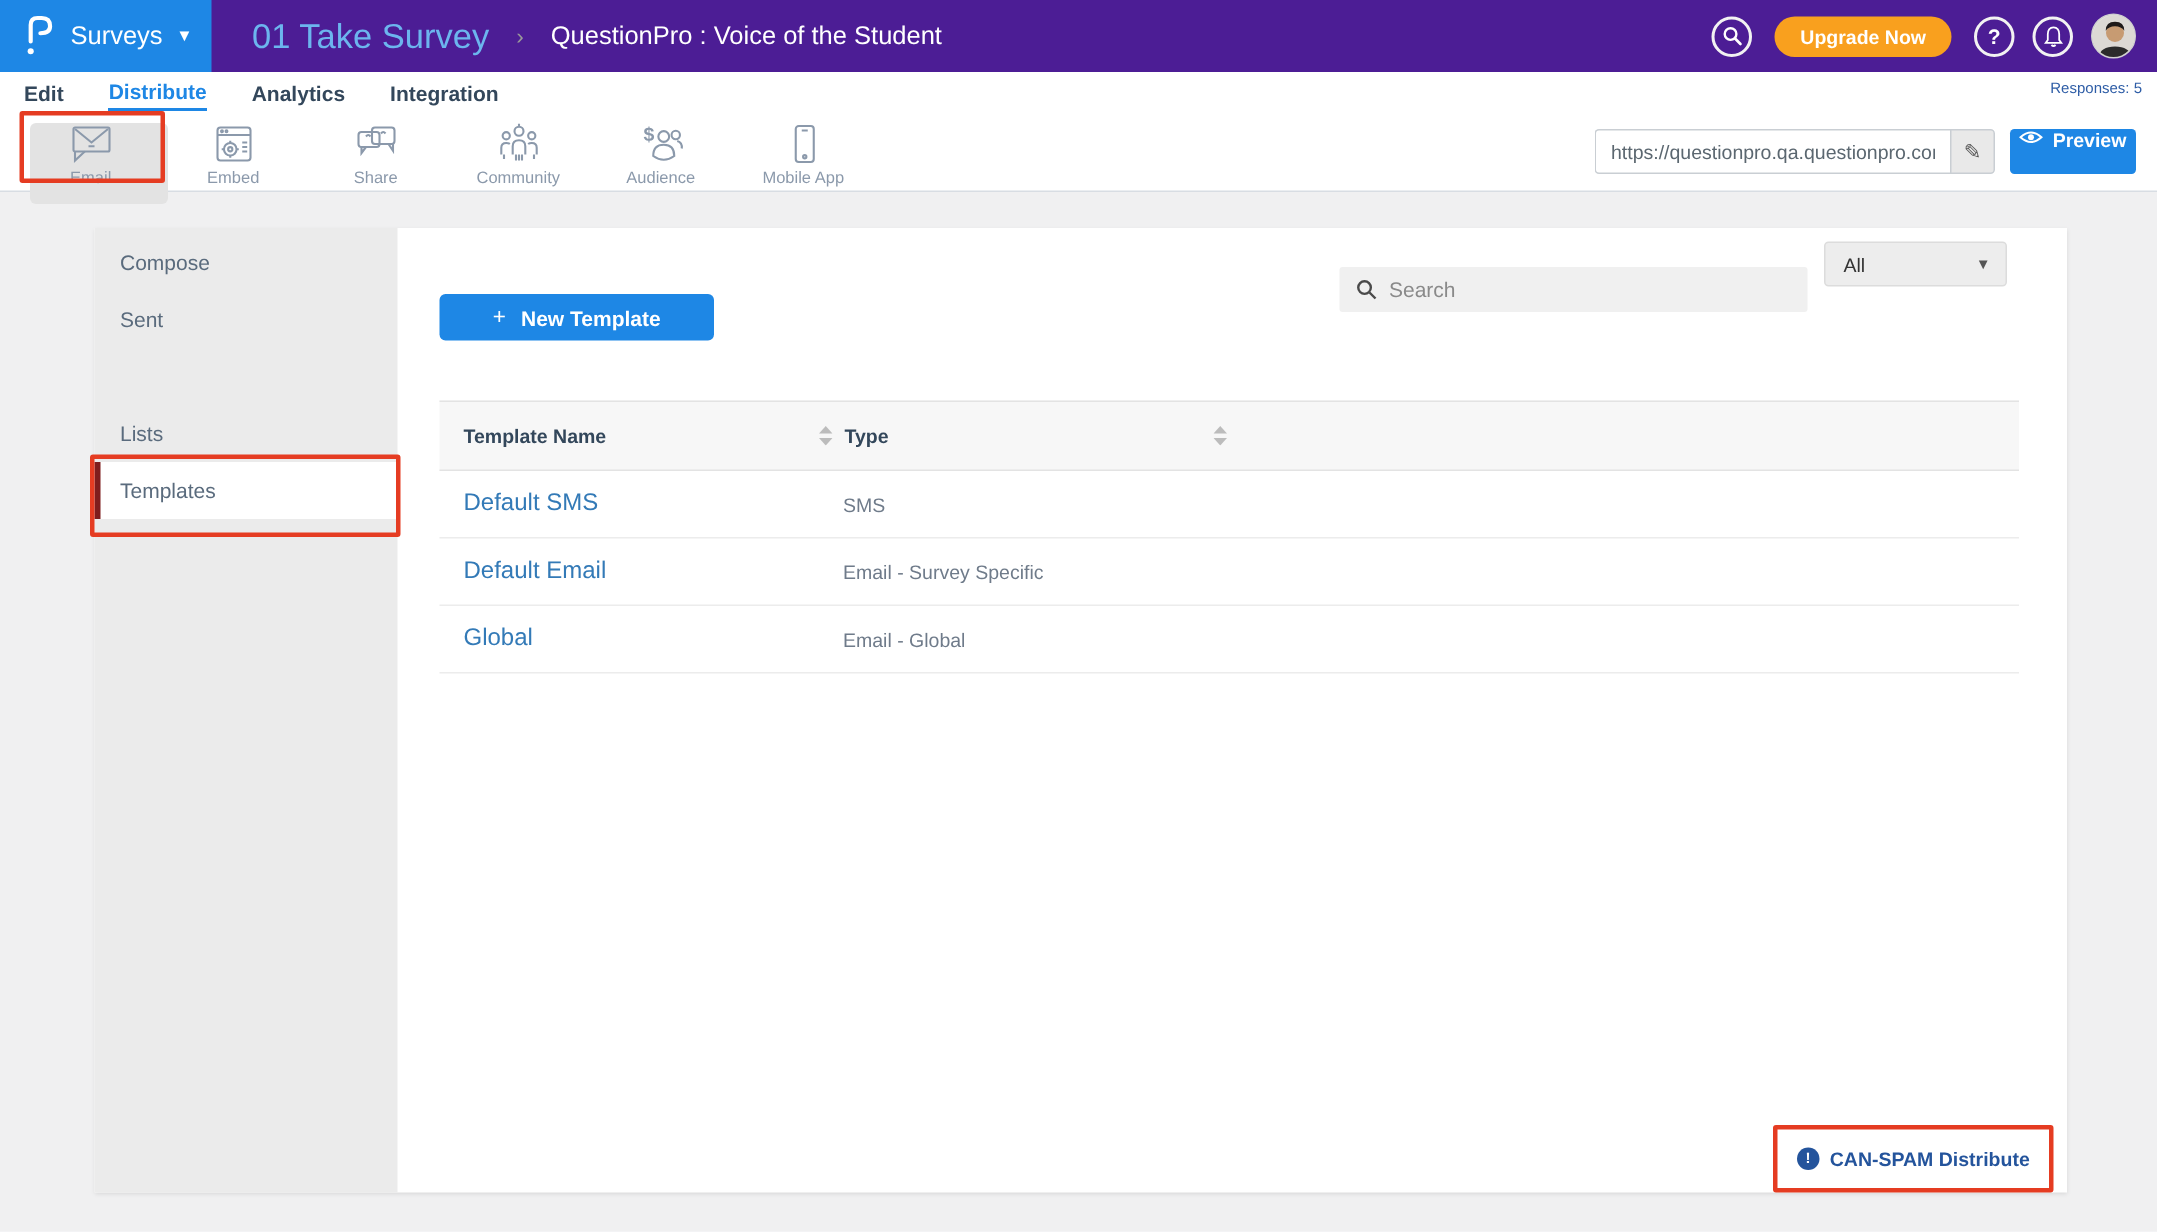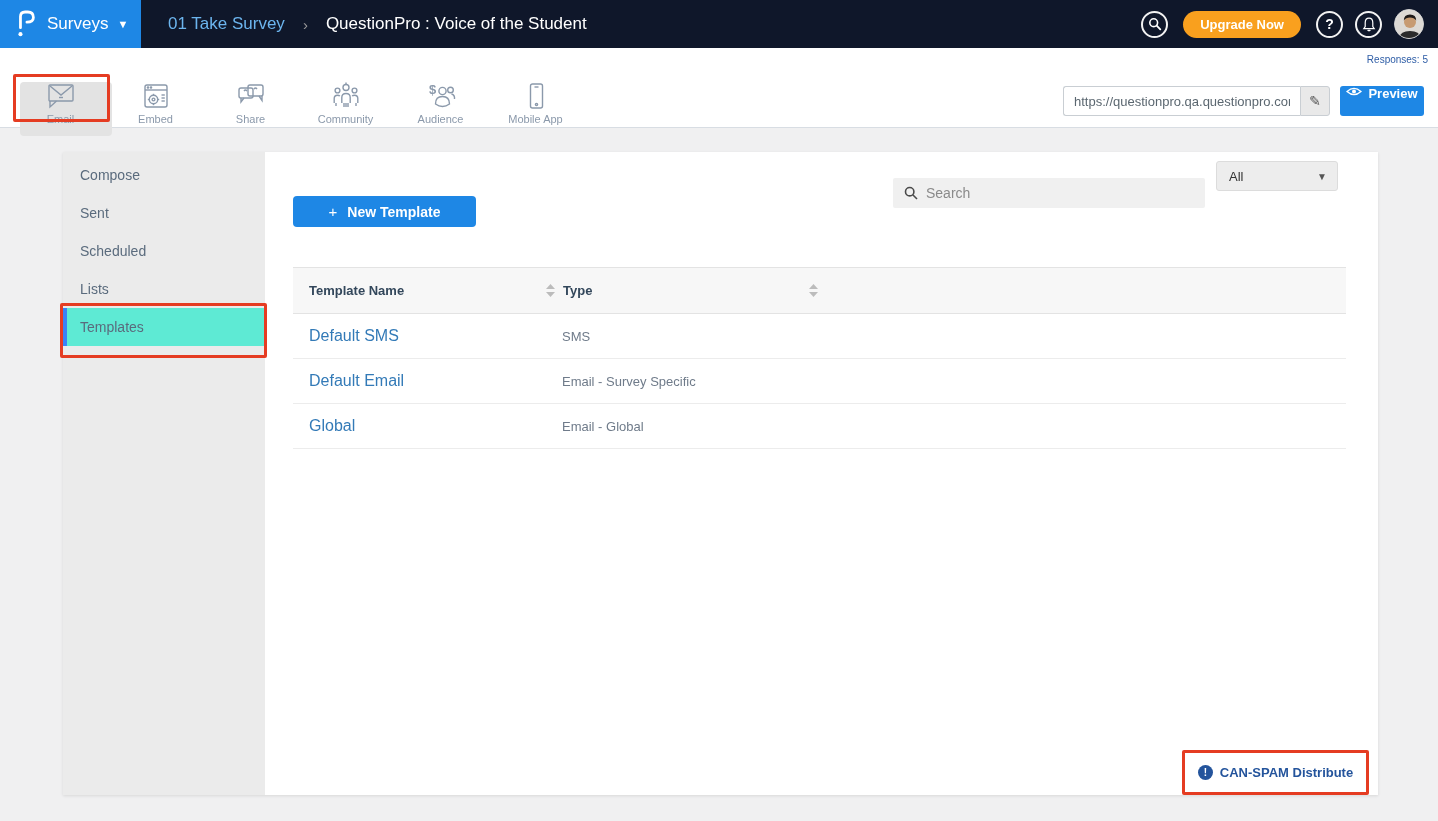--- a/index.html
+++ b/index.html
@@ -1,28 +1,28 @@
 <!DOCTYPE html>
 <html><head>
 <meta charset="utf-8">
 <style>
   * { margin:0; padding:0; box-sizing:border-box; }
   html,body { width:1438px; height:821px; overflow:hidden; background:#f0f0f1;
               font-family:"Liberation Sans","DejaVu Sans",sans-serif; }
   .stage { position:absolute; top:0; left:0; width:1438px; height:821px; }
 
   
-  .topbar { position:absolute; top:0; left:0; width:1438px; height:48px; background:#0f172a; }
+  .topbar { position:absolute; top:0; left:0; width:1438px; height:48px; background:#4c1d95; }
   .logo-area { position:absolute; top:0; left:0; width:141px; height:48px; background:#1e87e5;
                display:flex; align-items:center; padding-left:14px; cursor:pointer; }
   .logo-glyph { width:24px; height:32px; margin-right:9px; }
   .product-name { color:#fff; font-size:17px; }
   .caret-down { color:#fff; font-size:11px; margin-left:9px; }
   .breadcrumb-wrap { position:absolute; left:168px; top:0; height:48px; display:flex; align-items:center; }
-  .bc-survey { color:#6cb5ee; font-size:17px; cursor:pointer; }
+  .bc-survey { color:#6cb5ee; font-size:23px; cursor:pointer; }
   .bc-sep { color:#9a9a9a; font-size:15px; margin:0 18px; }
   .bc-title { color:#ffffff; font-size:17px; }
   .topbar-right { position:absolute; right:14px; top:0; height:48px; display:flex; align-items:center; }
   .circle-btn { width:27px; height:27px; border:2px solid #f2f2f2; border-radius:50%;
                 display:flex; align-items:center; justify-content:center; cursor:pointer; }
   .help-btn::before { content:"?"; color:#fff; font-size:14px; font-weight:bold; }
   .upgrade-btn { height:27px; padding:0 17px; margin:0 15px; background:#f9a01e; border:none;
                  border-radius:14px; color:#fff; font-size:13px; font-weight:bold;
                  font-family:inherit; cursor:pointer; }
   .bell-btn { margin-left:12px; }
@@ -60,21 +60,21 @@
                  background:#1e87e5; border:none; border-radius:3px; color:#fff; font-size:13px;
                  font-weight:bold; font-family:inherit; display:flex; align-items:flex-start;
                  justify-content:center; gap:6px; cursor:pointer; }
 
   
   .card { position:absolute; left:63px; top:152px; width:1315px; height:643px; background:#fff;
           box-shadow:0 1px 3px rgba(0,0,0,0.10); }
   .side-nav { position:absolute; left:0; top:0; width:202px; height:643px; background:#ebebeb; }
   .side-item { position:absolute; left:0; width:202px; height:38px; line-height:38px;
                padding-left:17px; font-size:14px; color:#5a6b7d; cursor:pointer; }
-  .side-item.active { background:#5eead4; border-left:4px solid #3b82f6; padding-left:13px; }
+  .side-item.active { background:#ffffff; border-left:4px solid #7f1d1d; padding-left:13px; }
 
   .new-template-btn { position:absolute; left:230px; top:44px; width:183px; height:31px;
                       background:#1e87e5; border:none; border-radius:4px; color:#fff;
                       font-size:14px; font-weight:bold; font-family:inherit; display:flex;
                       align-items:center; justify-content:center; gap:10px; cursor:pointer; }
   .plus-glyph { font-weight:normal; font-size:15px; }
   .search-box { position:absolute; left:830px; top:26px; width:312px; height:30px;
                 background:#f0f0f0; border-radius:2px; display:flex; align-items:center;
                 padding-left:11px; }
   .search-box svg { stroke:#4a4a4a; fill:none; stroke-width:1.6; }
@@ -155,20 +155,26 @@
           <circle cx="15" cy="15" r="15" fill="#dcd9d4"></circle>
           <path d="M4,30 q0-9 11-9 q11,0 11,9 Z" fill="#2b2b2b"></path>
           <circle cx="15" cy="12" r="6" fill="#c79b72"></circle>
           <path d="M8.8,10.5 q0-6 6.2-6 q6.2,0 6.2,6 q-2-3 -6.2-3 q-4.2,0 -6.2,3 Z" fill="#1e1a18"></path>
         </svg>
       </div>
     </div>
   </div>
 
   <div class="nav-row">
+    <div class="nav-tabs">
+      <span class="nav-tab">Edit</span>
+      <span class="nav-tab active">Distribute</span>
+      <span class="nav-tab">Analytics</span>
+      <span class="nav-tab">Integration</span>
+    </div>
     <span class="responses">Responses: 5</span>
   </div>
 
   <div class="toolbar">
     <div class="tool-active-bg"></div>
     <div class="tool-items">
       <div class="tool-item">
         <span class="tool-icon">
           <svg width="30" height="26" viewBox="0 0 30 26">
             <rect x="3" y="2" width="24" height="16" rx="1"></rect>
@@ -264,21 +270,20 @@
         <circle cx="8" cy="5.5" r="2" fill="#fff"></circle>
       </svg>
       <span>Preview</span>
     </button>
   </div>
 
   <div class="card">
     <div class="side-nav">
       <div class="side-item" style="top:4px">Compose</div>
       <div class="side-item" style="top:42px">Sent</div>
-      <div class="side-item" style="top:80px">Scheduled</div>
       <div class="side-item" style="top:118px">Lists</div>
       <div class="side-item active" style="top:156px">Templates</div>
     </div>
 
     <button class="new-template-btn">
       <span class="plus-glyph">+</span>
       <span>New Template</span>
     </button>
 
     <div class="search-box">

